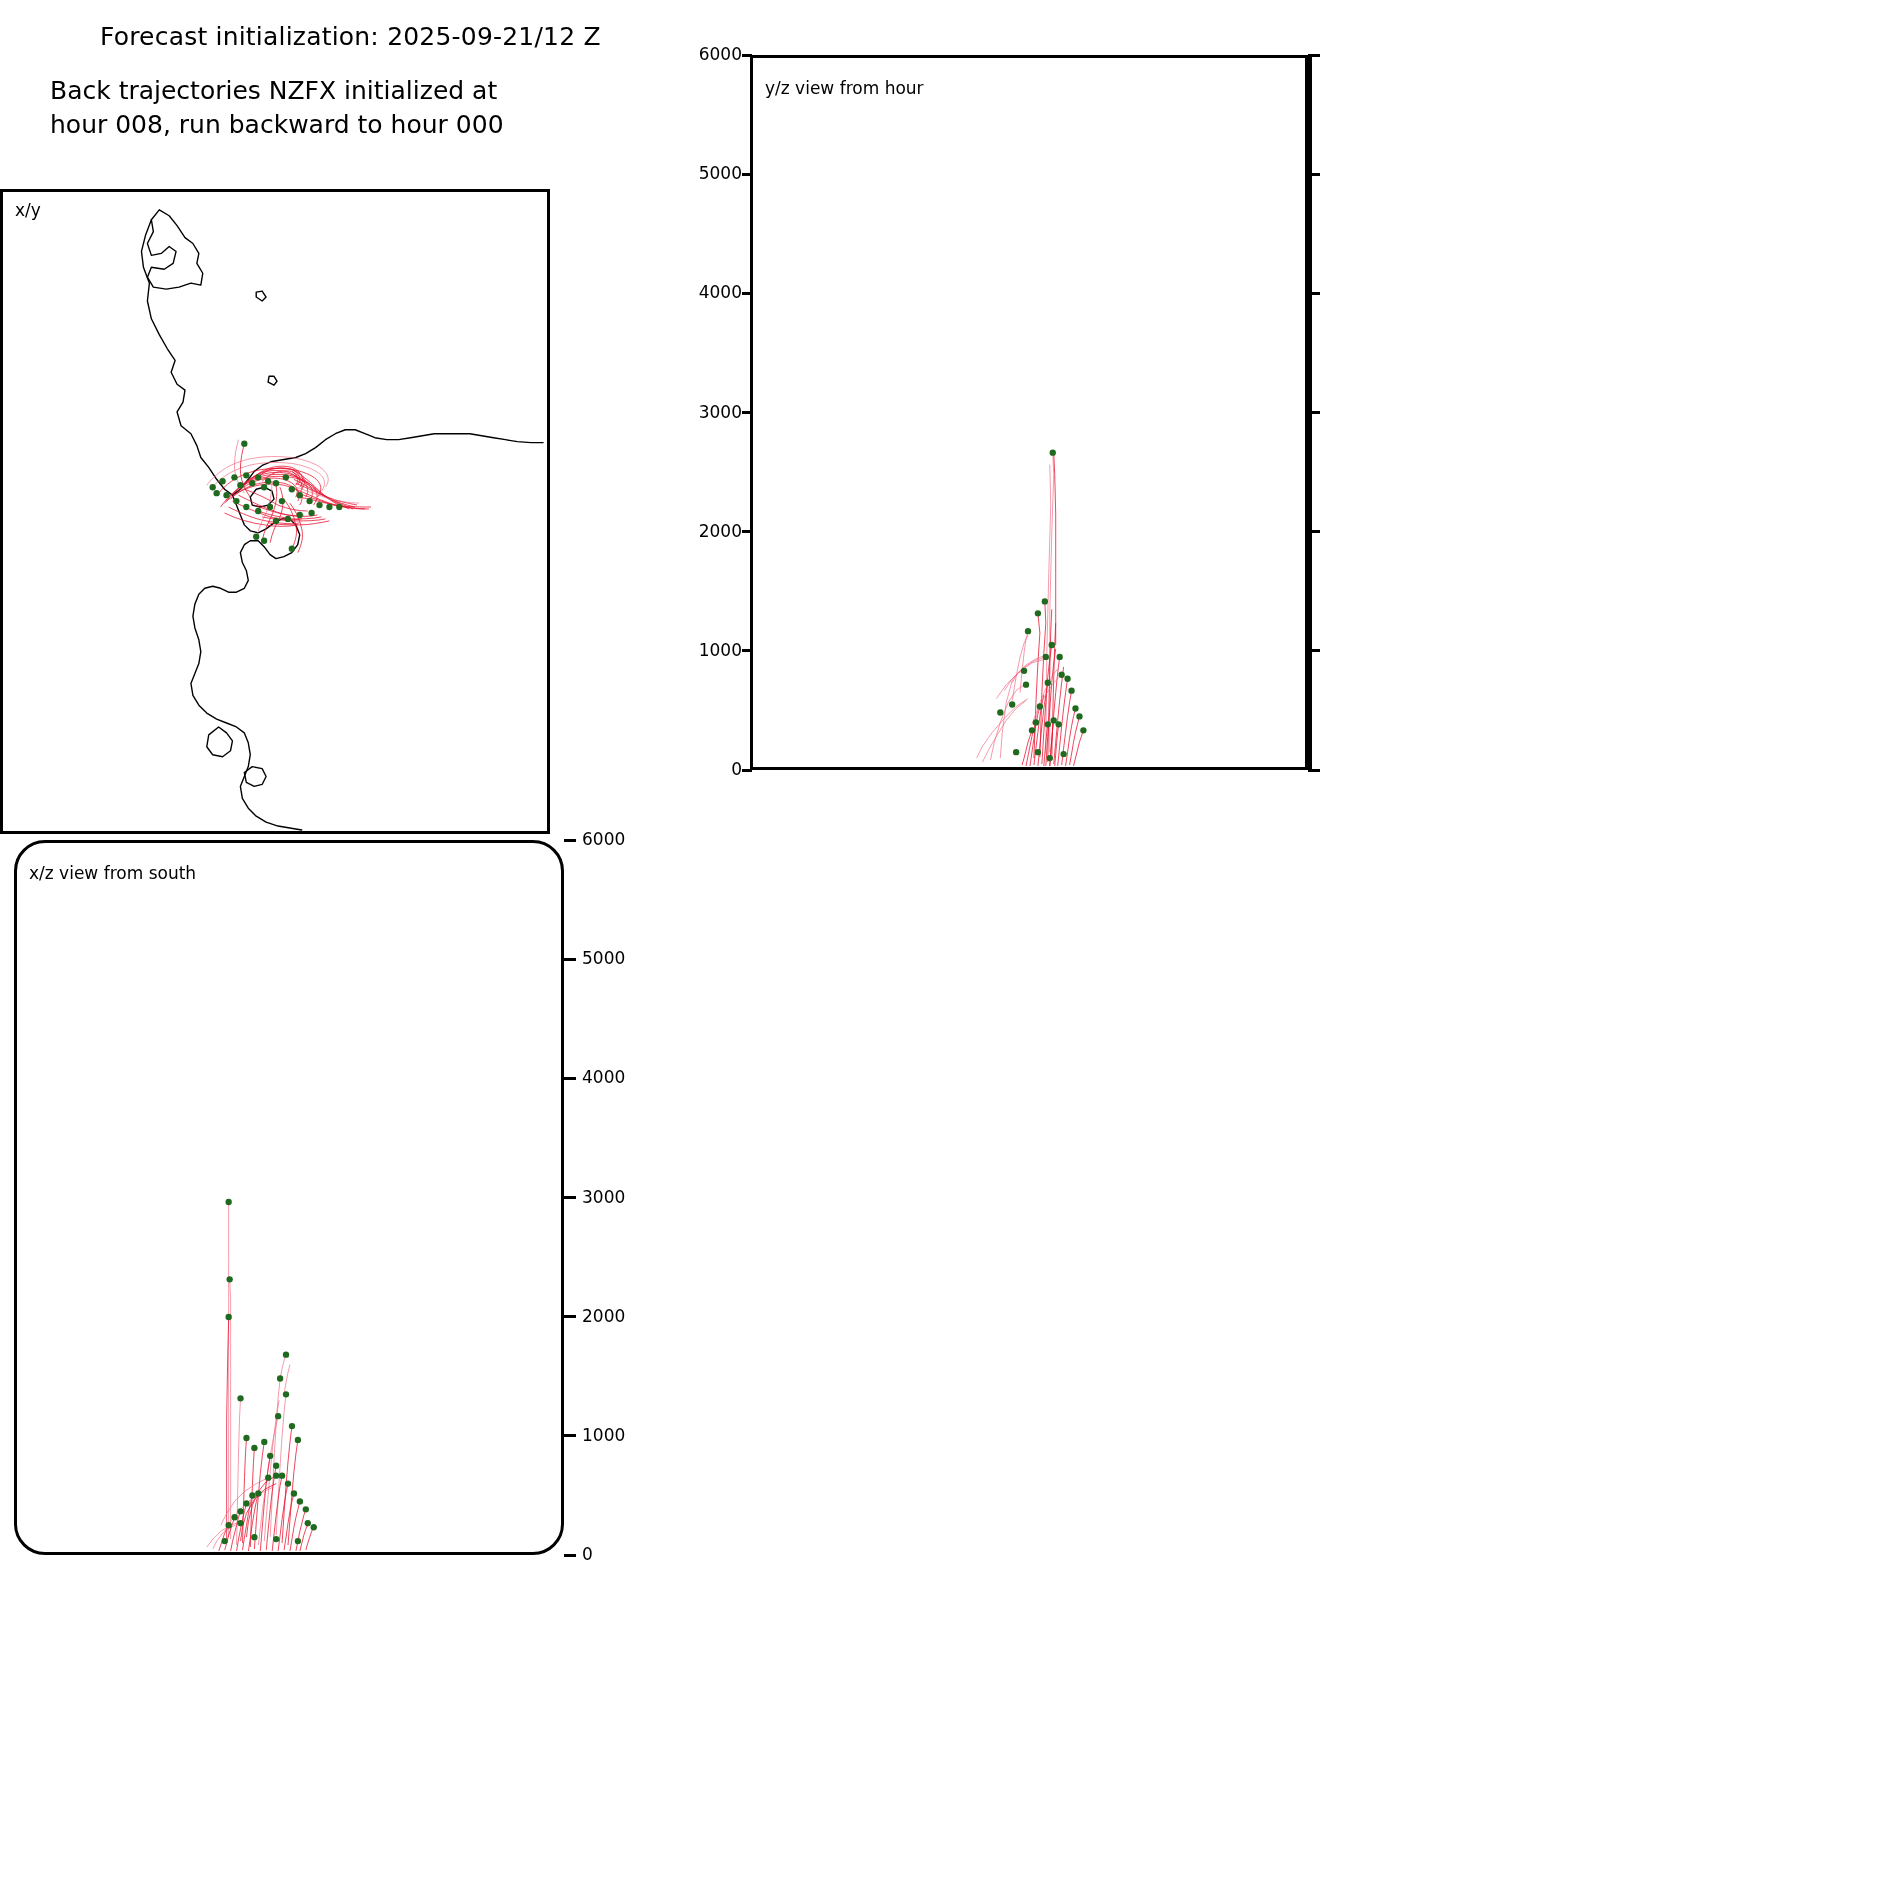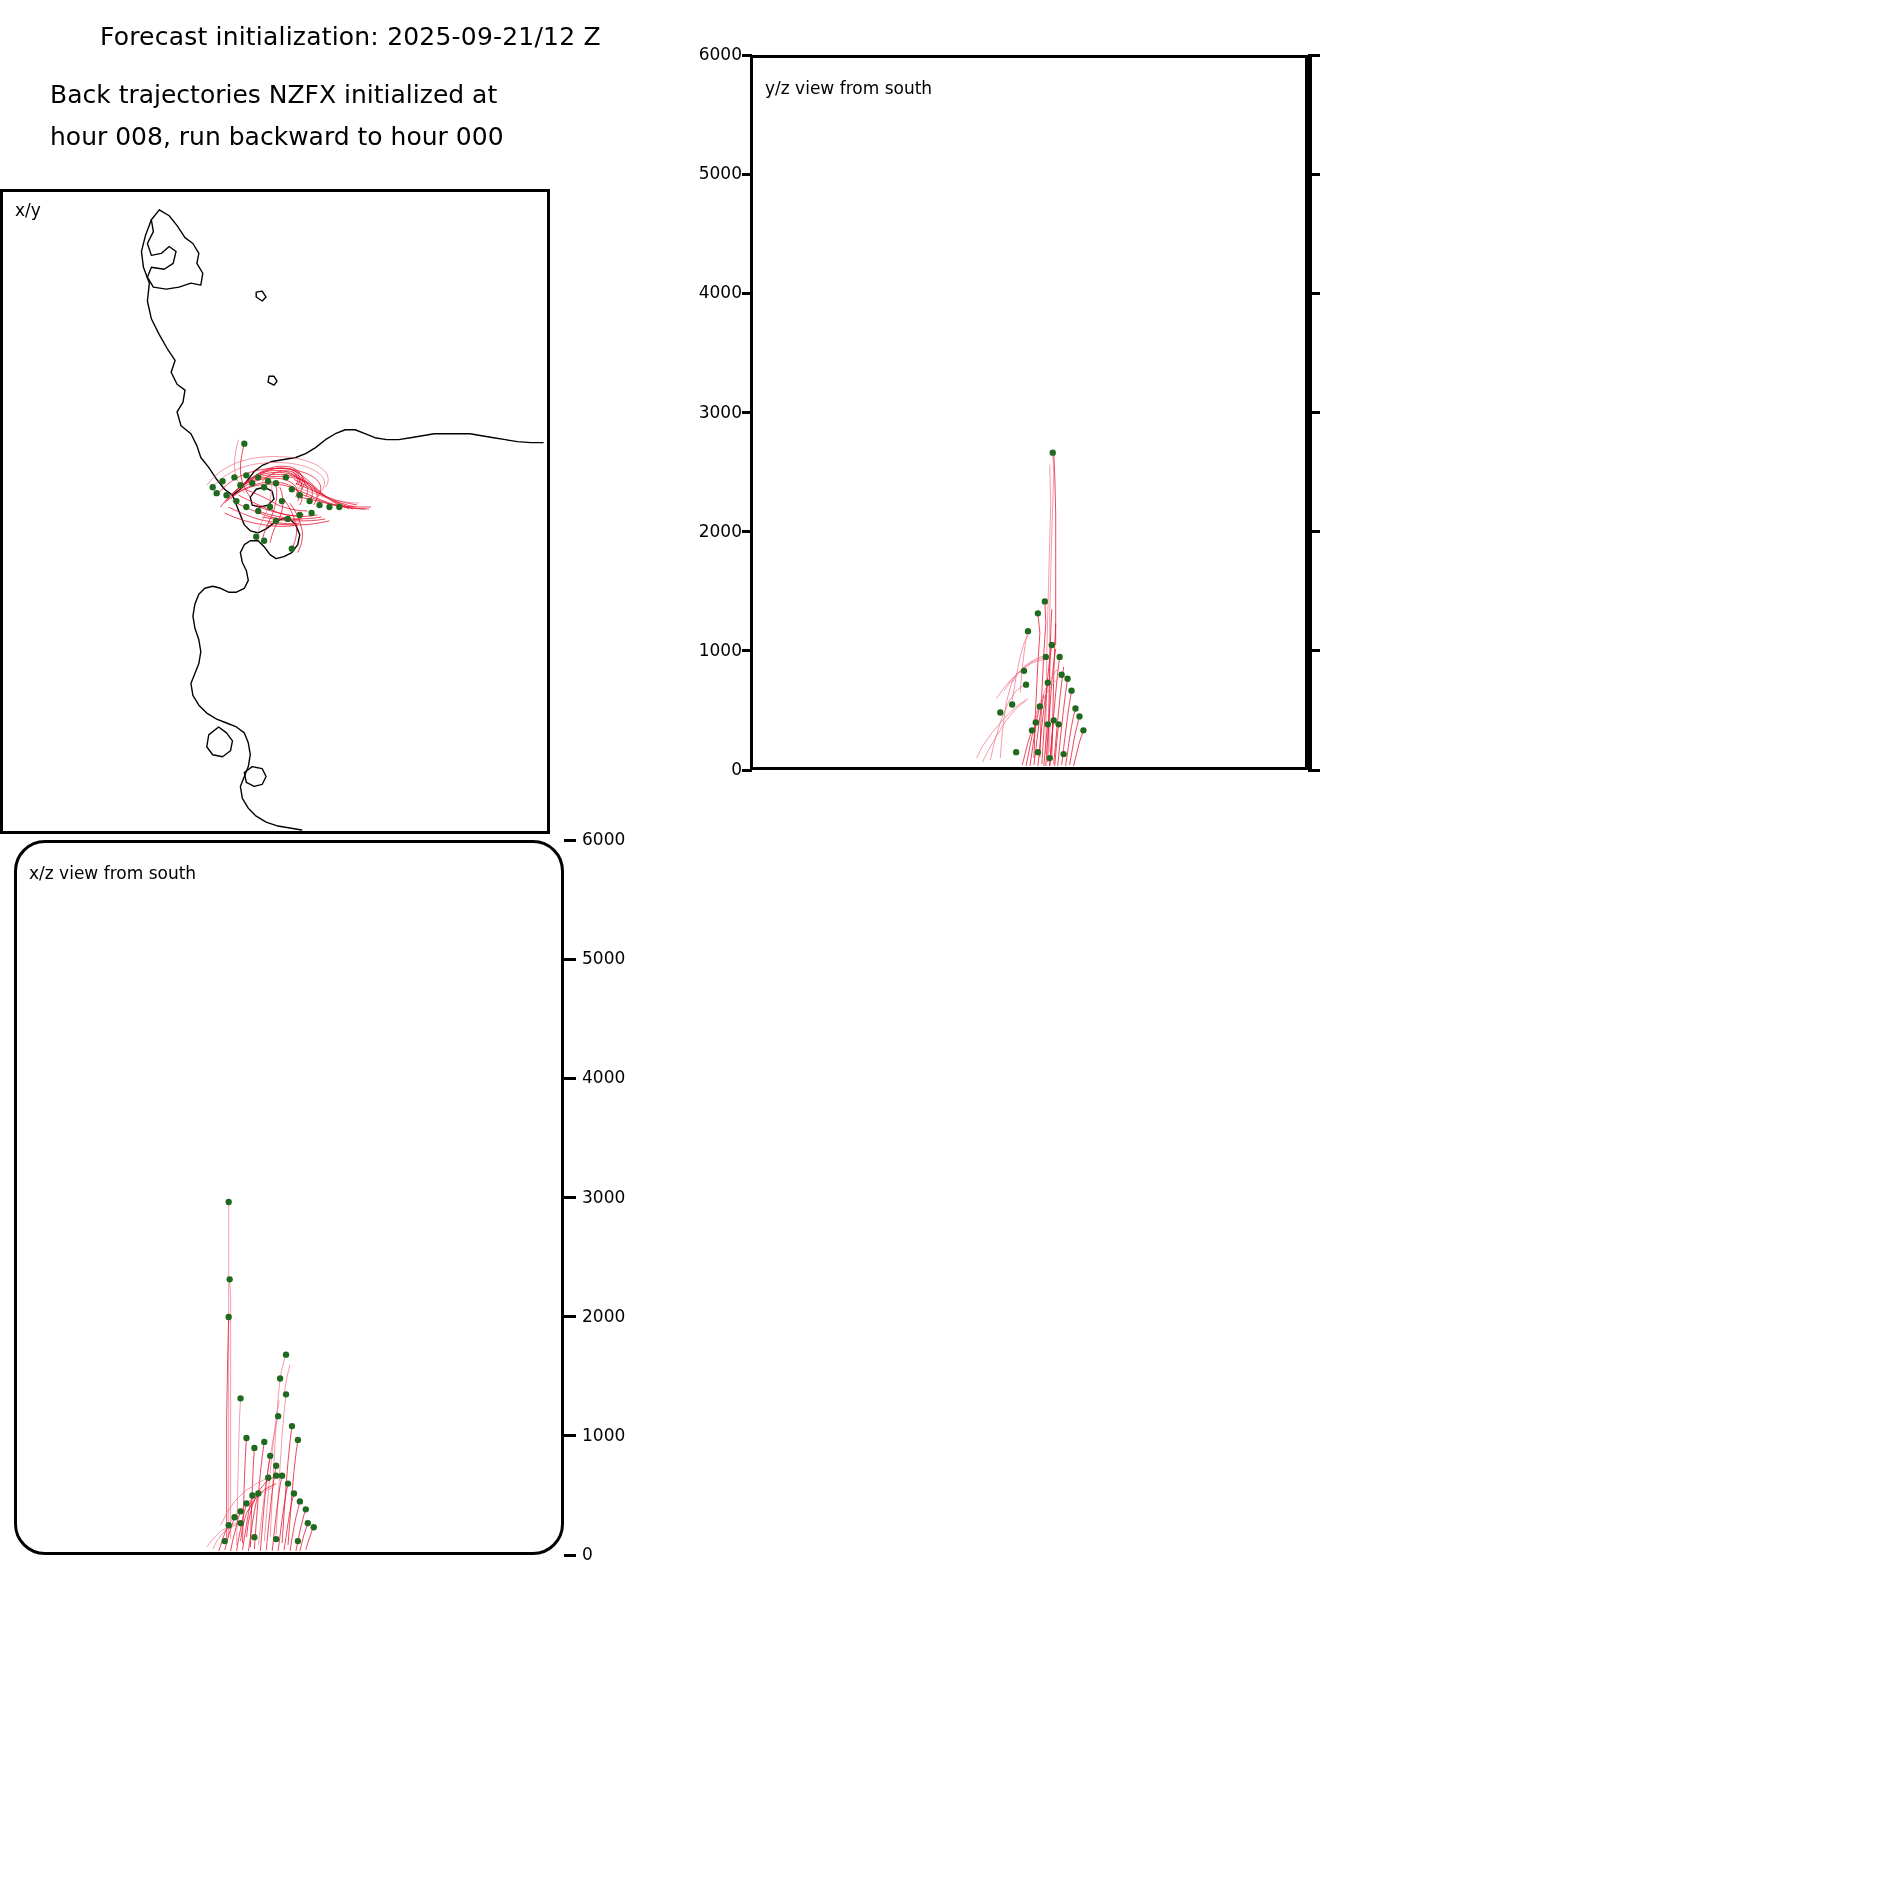--- a/index.html
+++ b/index.html
@@ -1,20 +1,20 @@
 <!DOCTYPE html>
 <html><head>
 <meta charset="utf-8">
 <style>
   html,body{margin:0;padding:0;background:#ffffff;}
   body{width:1900px;height:1900px;position:relative;
        font-family:"DejaVu Sans","Liberation Sans",sans-serif;color:#000;}
 
   .title{position:absolute;left:52px;top:22px;font-size:25px;letter-spacing:0.2px;white-space:nowrap;margin-left:48px;}
-  .subtitle{position:absolute;left:50px;top:74px;font-size:25px;line-height:42px;white-space:pre-line;}
+  .subtitle{position:absolute;left:50px;top:74px;font-size:25px;line-height:34px;white-space:pre-line;}
 
   .panel{position:absolute;border:3px solid #000;background:#fff;box-sizing:border-box;overflow:hidden;}
   .panel-label{position:absolute;font-size:17px;color:#000;z-index:6;}
 
   
   #panel-xy   {left:0;  top:189px;  width:550px;  height:645px;}
   #panel-yz   {left:750px; top:55px;   width:558px;  height:715px;}
   #panel-xz   {left:14px;  top:840px;  width:550px;  height:715px;border-radius:31px;}
 
   .panel svg{position:absolute;left:0;top:0;width:100%;height:100%;display:block;}
@@ -136,21 +136,21 @@
       <circle cx="300" cy="326" r="3.2"></circle>
         <circle cx="312" cy="324" r="3.2"></circle>
         <circle cx="288" cy="330" r="3.2"></circle>
       <circle cx="276" cy="332" r="3.2"></circle>
         <circle cx="340" cy="318" r="3.2"></circle>
     </g>
   </svg>
 </div>
 
 <div class="panel" id="panel-yz">
-  <div class="panel-label" style="left:12px;top:20px;">y/z view from south</div>
+  <div class="panel-label" style="left:12px;top:20px;">y/z view from hour</div>
   <svg viewBox="0 0 558 715" preserveAspectRatio="none">
     <g>
       <path class="traj-faint" d="M300 700 L300 560 L302 480 L304 420 L303 398"></path>
       <path class="traj-faint" d="M296 702 L297 600 L299 520 L301 450 L300 410"></path>
       <path class="traj" d="M290 705 L292 640 L294 600 L296 570 L295 548"></path>
       <path class="traj" d="M284 706 L286 650 L288 610 L290 580 L288 560"></path>
       <path class="traj-faint" d="M250 706 L252 680 L256 650 L262 628 L268 620 L274 618"></path>
       <path class="traj-faint" d="M240 708 L244 690 L250 670 L258 650 L266 638 L274 632"></path>
       <path class="traj-faint" d="M232 710 L238 698 L246 684 L256 668 L266 656 L276 648"></path>
       <path class="traj-faint" d="M226 706 L232 694 L242 680 L254 666 L266 654 L278 646"></path>

